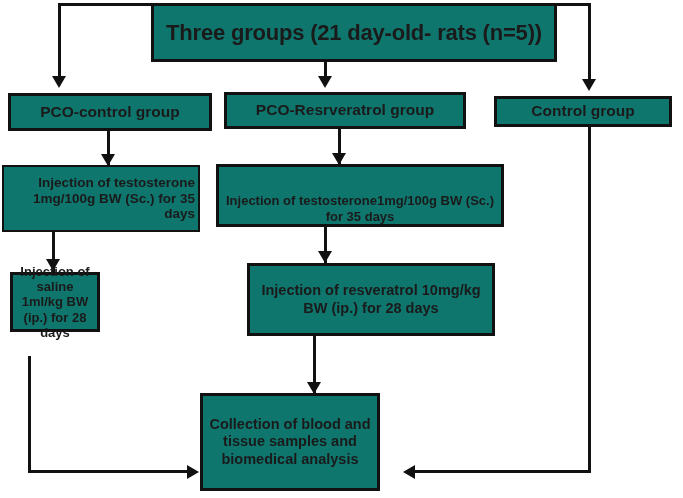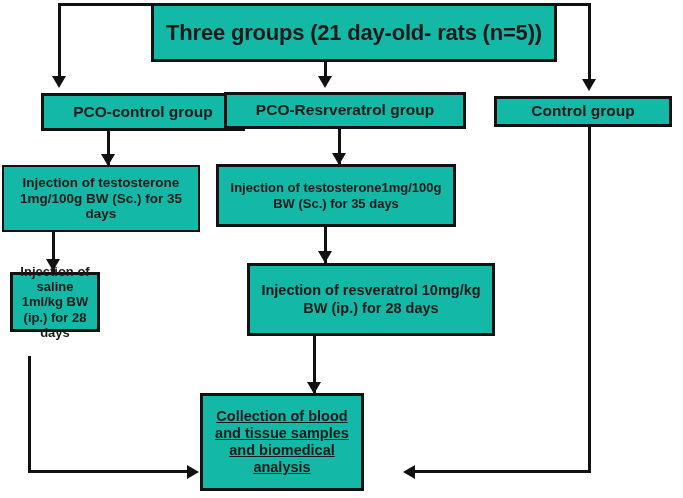--- a/index.html
+++ b/index.html
@@ -11,79 +11,78 @@
     position: relative;
     width: 683px;
     height: 498px;
     background: #ffffff;
     font-family: "Liberation Sans", sans-serif;
     overflow: hidden;
   }
   .box {
     position: absolute;
     box-sizing: border-box;
-    background: #14b8a6;
+    background: #0f766e;
     border: 3px solid #111111;
     display: flex;
     align-items: center;
     justify-content: center;
     color: #1a1a1a;
     font-weight: bold;
     text-align: center;
     line-height: 1.18;
     z-index: 3;
   }
   .box.thin { border-width: 2px; }
   .box .txt {
     display: block;
     width: 100%;
     padding: 0 3px;
     box-sizing: border-box;
   }
-  .box.left-align { justify-content: flex-start; text-align: center; }
+  .box.left-align { justify-content: flex-start; text-align: right; }
 
   
   #box-title {
     left: 151px; top: 3px; width: 406px; height: 59px;
     font-size: 22px; letter-spacing: -0.2px;
   }
   #box-pco-control {
     left: 8px; top: 93px; width: 204px; height: 38px;
     font-size: 15.5px;
-    margin-left: 33px;
   }
   #box-pco-resveratrol {
     left: 224px; top: 92px; width: 242px; height: 37px;
     font-size: 15.5px;
   }
   #box-control {
     left: 494px; top: 96px; width: 178px; height: 31px;
     font-size: 15.5px;
   }
   #box-testosterone-left {
     left: 2px; top: 165px; width: 198px; height: 67px;
     font-size: 13.5px;
   }
   #box-testosterone-mid {
-    left: 216px; top: 164px; width: 240px; height: 63px;
+    left: 216px; top: 164px; width: 288px; height: 63px;
     font-size: 13px;
+    align-items: flex-end;
   }
   #box-saline {
     left: 10px; top: 272px; width: 90px; height: 60px;
     font-size: 13px;
   }
   #box-resveratrol {
     left: 234px; top: 263px; width: 248px; height: 73px;
     font-size: 14.5px;
     margin-left: 13px;
   }
   #box-collection {
-    left: 200px; top: 393px; width: 164px; height: 98px;
+    left: 200px; top: 393px; width: 180px; height: 98px;
     font-size: 14.5px;
-    text-decoration: underline;
   }
 
   
   .ln {
     position: absolute;
     background: #111111;
     z-index: 1;
   }
   .ln.h { height: 3px; }
   .ln.v { width: 3px; }

